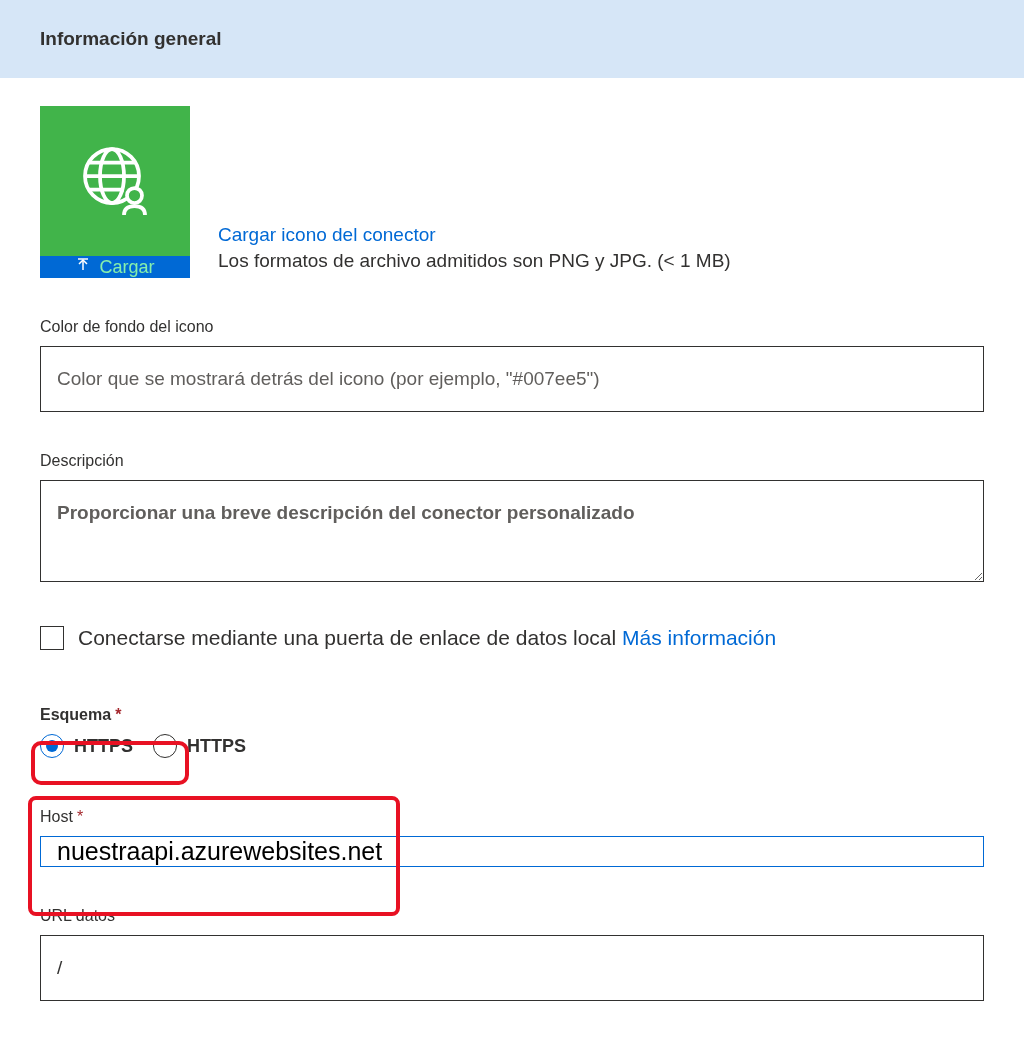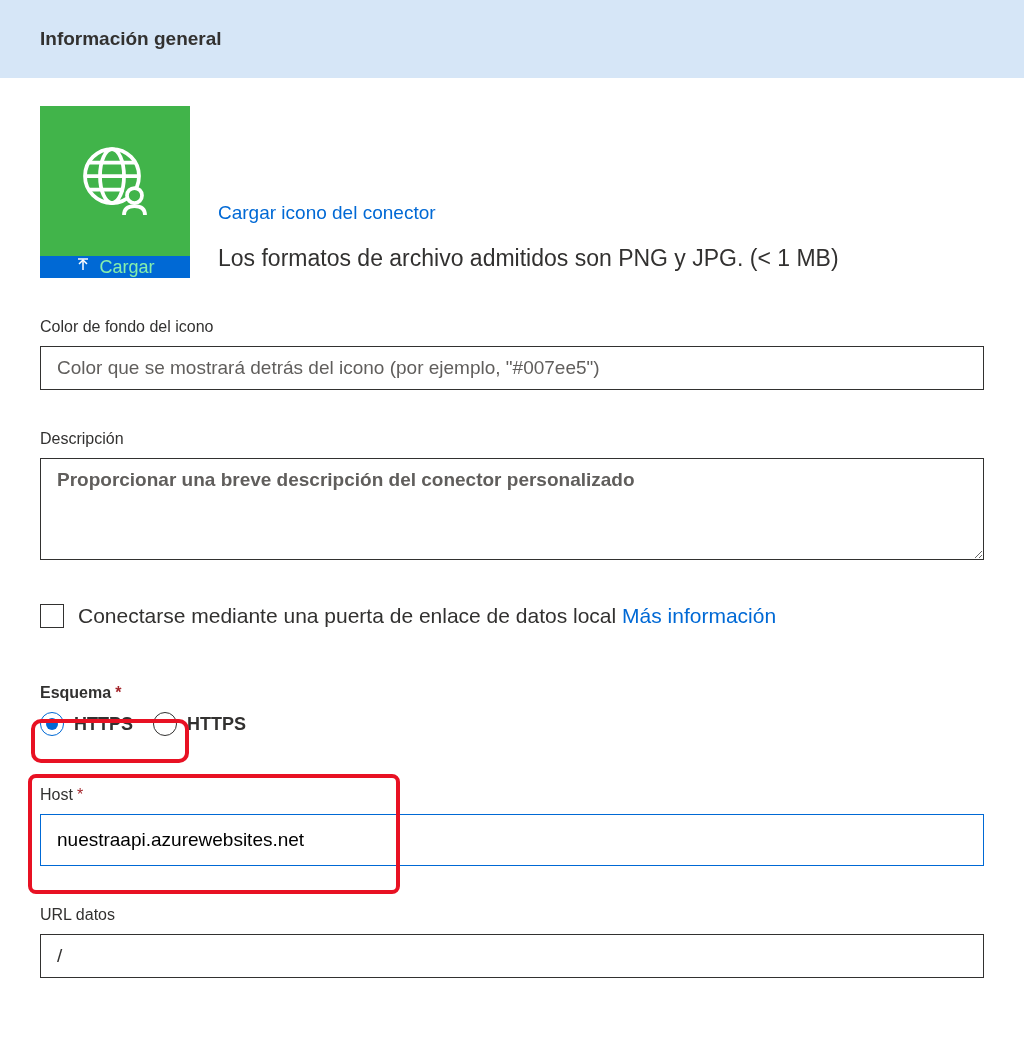--- a/index.html
+++ b/index.html
@@ -63,37 +63,37 @@
     }
     .icon-text {
       padding-bottom: 6px;
     }
     .icon-text a {
       color: #0069d5;
       text-decoration: none;
       font-size: 19px;
     }
     .icon-text .subtitle {
-      font-size: 23px;
-      color: #323130;
-      margin-top: 21px;
+      font-size: 19px;
+      color: #323130;
+      margin-top: 4px;
     }
     .field-label {
       font-size: 16px;
       color: #323130;
       margin-bottom: 10px;
     }
     .required-marker {
       color: #a4262c;
       margin-left: 4px;
     }
     .text-input {
       width: 100%;
       border: 1px solid #323130;
-      padding: 10px 16px;
+      padding: 21px 16px;
       font-size: 19px;
       font-family: inherit;
       color: #323130;
       outline: none;
     }
     .text-input::placeholder {
       color: #605e5c;
     }
     textarea.text-input {
       resize: both;
@@ -183,22 +183,22 @@
     .highlight2 {
       top: -12px;
       left: -12px;
       width: 372px;
       height: 120px;
       border-radius: 8px;
     }
     .host-input {
       width: 100%;
       border: 1px solid #0069d5;
-      padding: 14px 16px;
-      font-size: 19px;
+      padding: 0 16px;
+      font-size: 25px;
       font-family: inherit;
       outline: none;
     }
   </style>
 </head>
 <body>
 
 <div class="header-bar">
   <span>Información general</span>
 </div>

